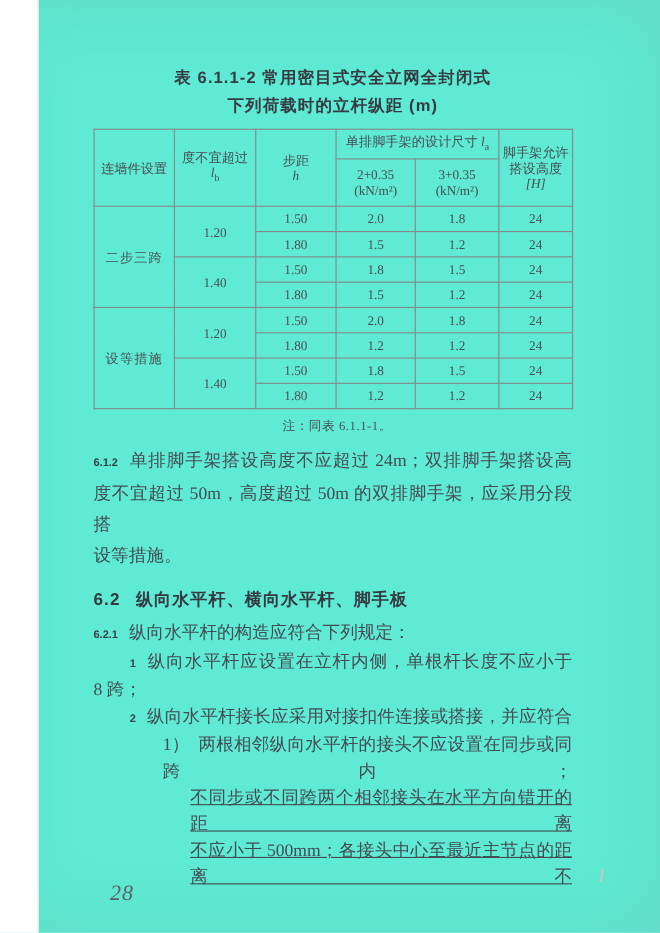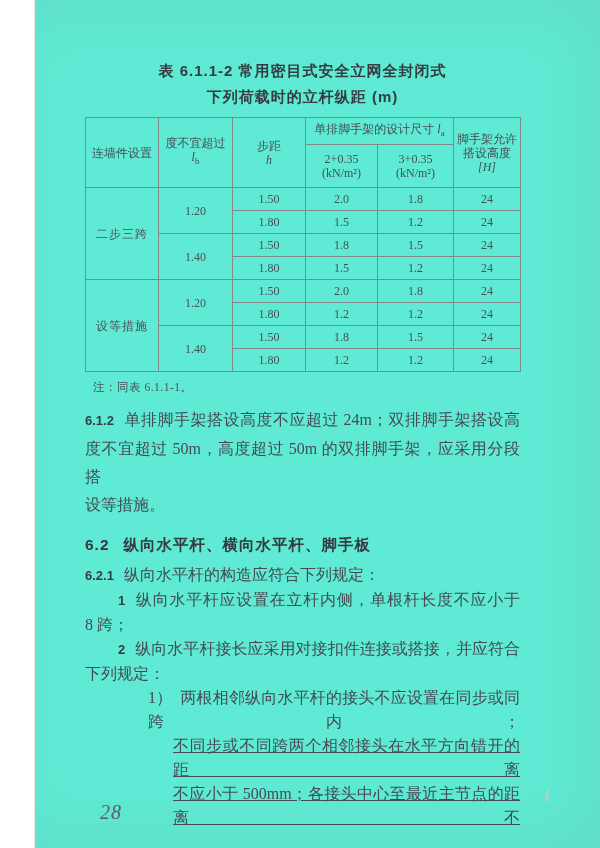--- a/index.html
+++ b/index.html
@@ -44,30 +44,30 @@
   td.hcell{font-size:12px;color:#474d53;}
   tr.hr1 td{height:26px;}
   tr.hr2 td{height:42px;}
   tr.br td{height:22px;}
   .tie{letter-spacing:1px;}
   .it{font-style:italic;font-family:"Liberation Serif","DejaVu Serif",serif;}
   sub{font-size:9px;}
   
   .note{
     margin-top:8px;margin-left:8px;
-    font-size:11.5px;color:#4c5258;letter-spacing:0.5px;
+    font-size:11.5px;color:#4c5258;letter-spacing:0.5px;text-align:center;
   }
   
   .para{font-size:16px;color:#454b52;}
   .p612{margin-top:11px;line-height:28px;}
   .ln{width:435px;}
   .jf{text-align:justify;text-align-last:justify;}
   .num{
     font-family:"Liberation Sans","DejaVu Sans",sans-serif;
-    font-weight:bold;color:#373d43;font-size:13px;
+    font-weight:bold;color:#373d43;font-size:10px;
     margin-right:10px;
   }
   .h62{
     margin-top:11px;height:30px;line-height:30px;
     font-family:"Liberation Sans","DejaVu Sans",sans-serif;
     font-weight:bold;font-size:15.5px;color:#343a40;letter-spacing:1px;
   }
   .h62 .hnum{margin-right:14px;}
   .block{margin-top:3px;line-height:24px;}
   .ind1{padding-left:33px;box-sizing:border-box;}
@@ -207,21 +207,20 @@
       <span class="hnum">6.2</span><span>纵向水平杆、横向水平杆、脚手板</span>
     </div>
 
     <div class="para block">
       <div class="ln"><span class="num">6.2.1</span><span>纵向水平杆的构造应符合下列规定：</span></div>
 
       <div class="ln jf ind1"><span class="num">1</span><span>纵向水平杆应设置在立杆内侧，单根杆长度不应小于</span></div>
       <div class="ln">8 跨；</div>
 
       <div class="ln jf ind1"><span class="num">2</span><span>纵向水平杆接长应采用对接扣件连接或搭接，并应符合</span></div>
-      <div class="ln">下列规定：</div>
 
       <div class="ln jf sub-first"><span class="smark">1）</span><span>两根相邻纵向水平杆的接头不应设置在同步或同跨内；</span></div>
       <div class="ln jf sub-cont">不同步或不同跨两个相邻接头在水平方向错开的距离</div>
       <div class="ln jf sub-cont">不应小于 500mm；各接头中心至最近主节点的距离不</div>
 
     </div>
   </div>
 
   <div class="pagenum">28</div>
   <div class="scan-mark"></div>

